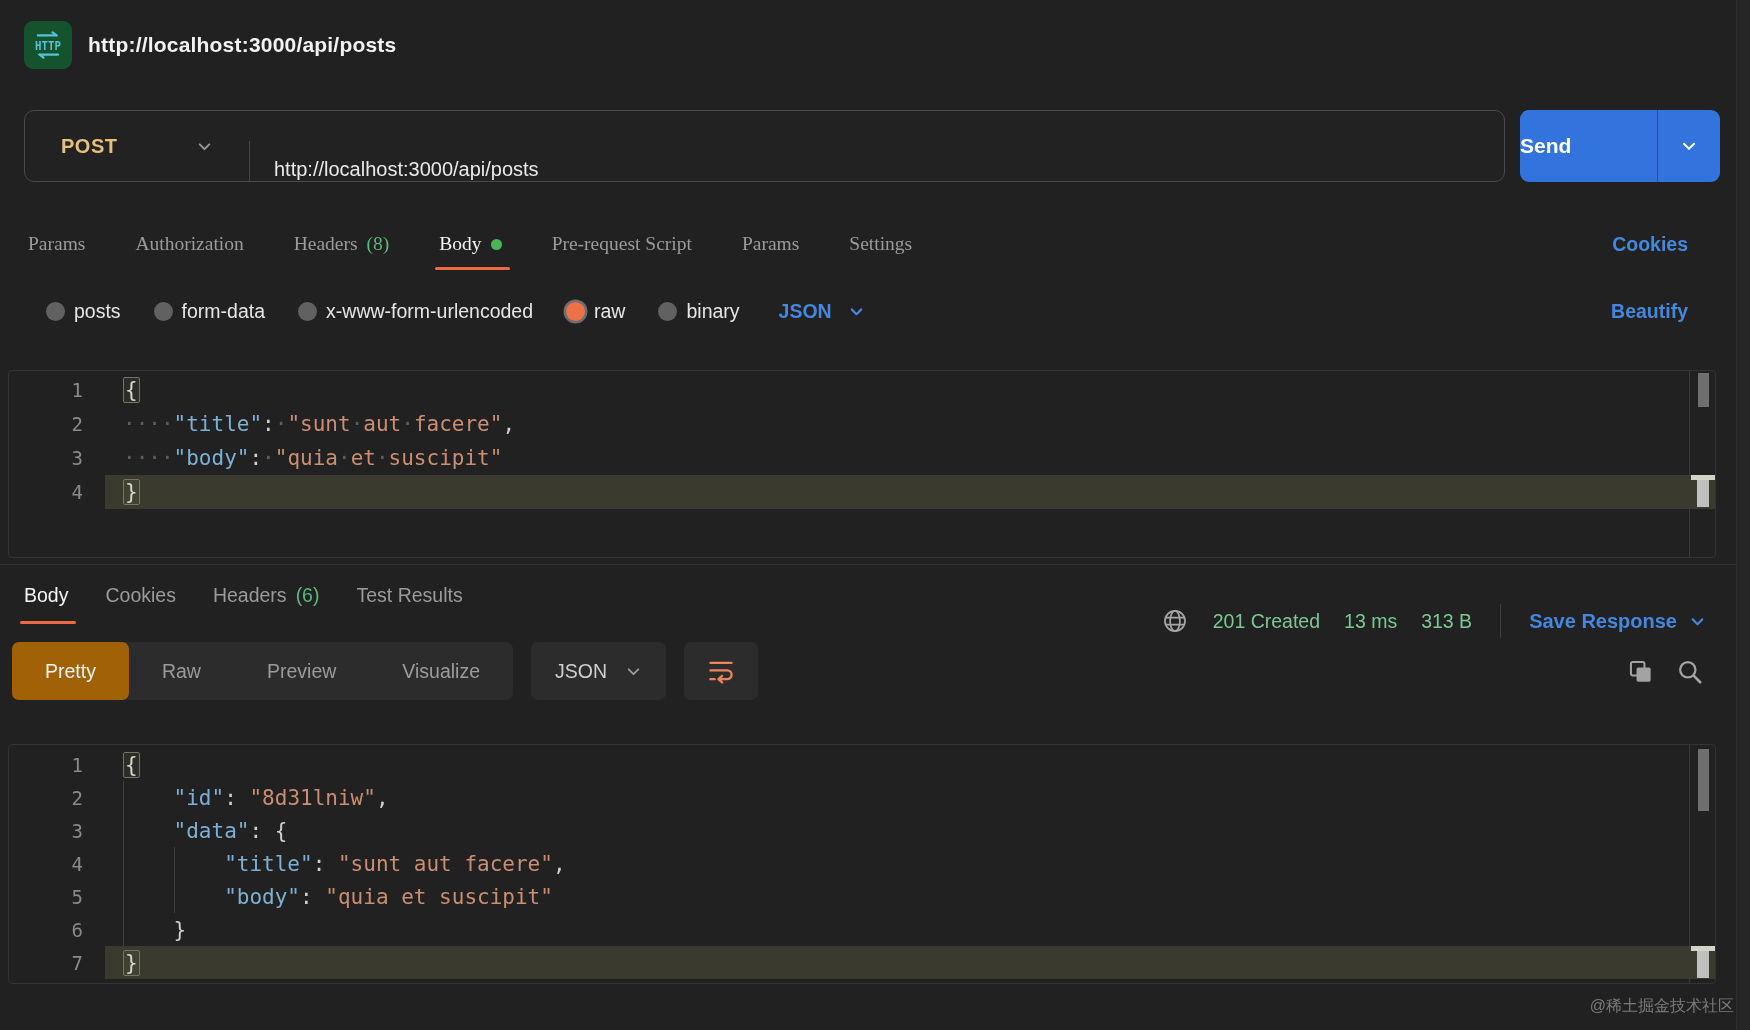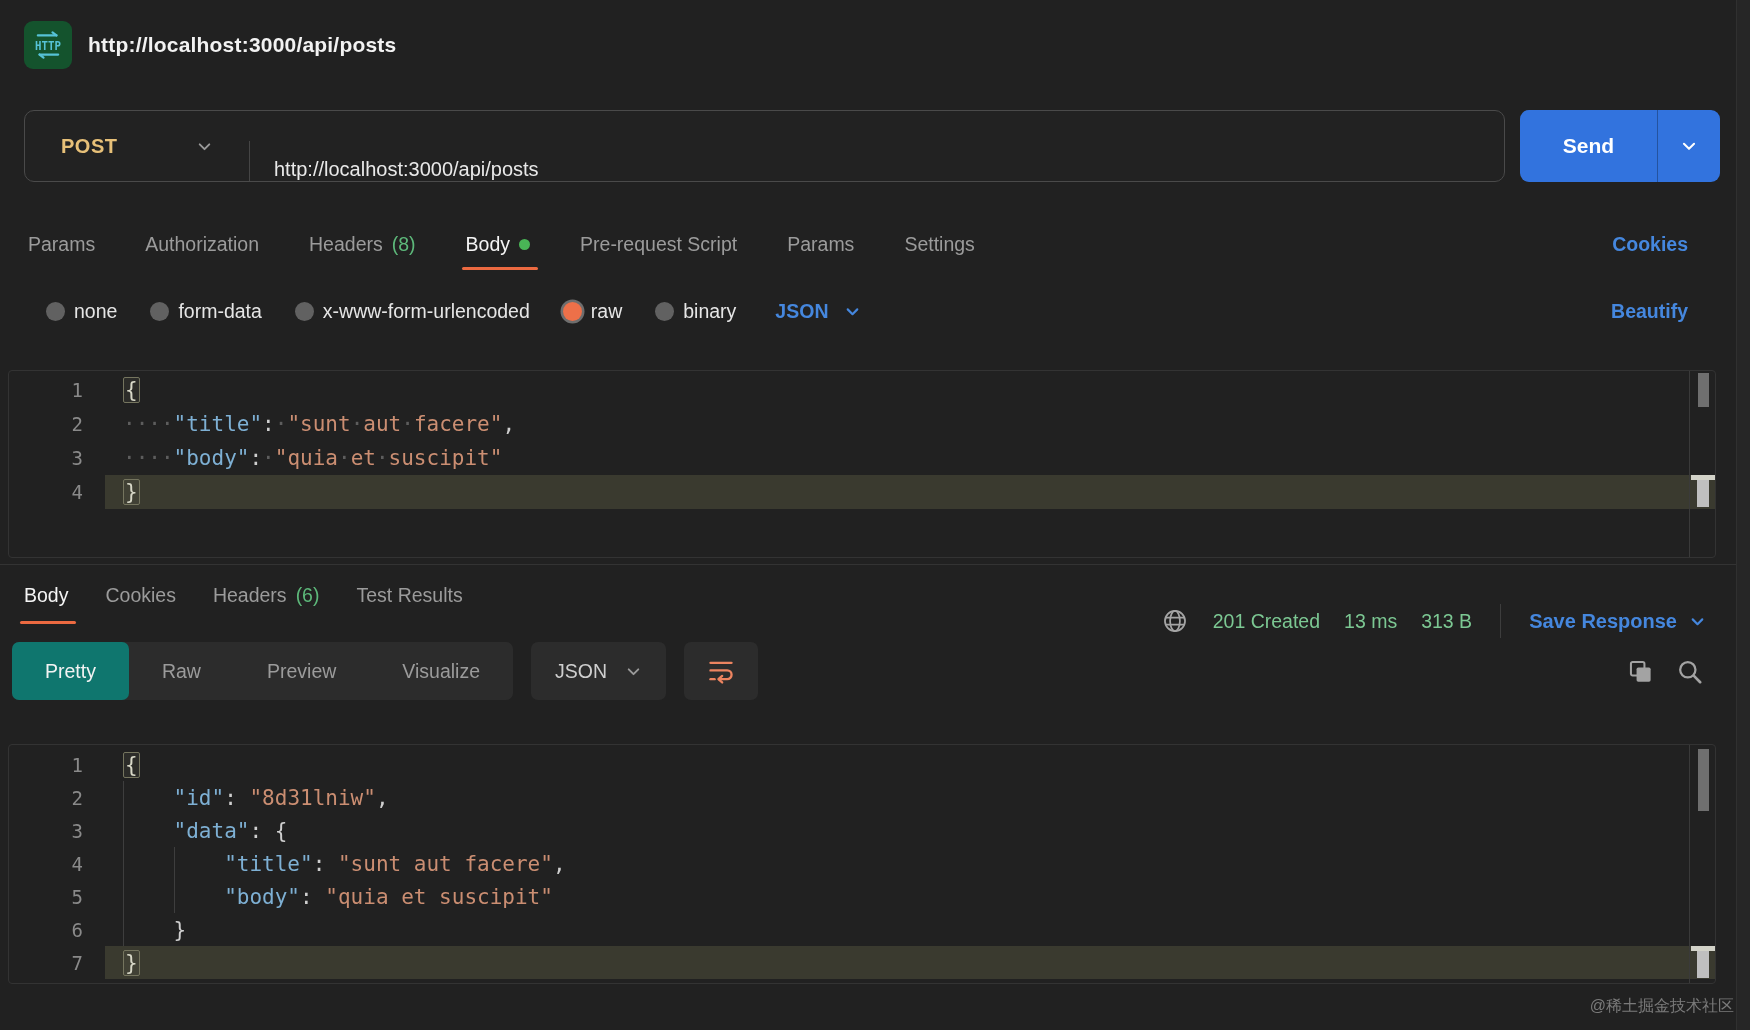--- a/index.html
+++ b/index.html
@@ -24,26 +24,26 @@
   .url-bar { position:absolute; left:24px; top:110px; width:1481px; height:72px;
     border:1px solid #4a4a4a; border-radius:10px; display:flex; align-items:flex-end; background:#222222; }
   .method-select { width:224px; height:100%; display:flex; align-items:center;
     justify-content:space-between; padding:0 36px 0 36px; cursor:pointer; }
   .method-label { font-size:20px; font-weight:700; color:#E7C078; letter-spacing:.5px; }
   .vert-sep { width:1px; height:40px; background:#454545; flex:none; }
   .url-input { flex:1; background:transparent; border:none; outline:none; color:#E9E9E9;
     font-size:20px; padding:0 20px 0 24px; font-family:inherit; }
   .send-btn { position:absolute; left:1520px; top:110px; width:200px; height:72px;
     background:#3273DE; border-radius:9px; display:flex; color:#fff; overflow:hidden; cursor:pointer; }
-  .send-main { flex:1; display:flex; align-items:center; justify-content:center;
+  .send-main { flex:1; display:flex; align-items:center; justify-content:flex-start;
     font-size:21px; font-weight:600; border-right:1px solid rgba(0,0,0,.28); }
   .send-caret { width:62px; display:flex; align-items:center; justify-content:center; }
 
   
-  .req-tabs { position:absolute; left:28px; top:218px; height:52px; display:flex; gap:50px; align-items:stretch; }
+  .req-tabs { position:absolute; left:28px; top:218px; height:52px; display:flex; gap:50px; align-items:stretch;font-family:Liberation Serif, serif; }
   .resp-tabs { position:absolute; left:24px; top:566px; height:58px; display:flex; gap:37px; align-items:stretch; }
   .tab { position:relative; display:flex; align-items:center; gap:9px; font-size:19.5px; color:#9B9B9B; cursor:pointer; white-space:nowrap; }
   .tab .tab-count { color:#5DB87A; }
   .tab.active { color:#F5F5F5; }
   .tab.active::after { content:""; position:absolute; left:-4px; right:-8px; bottom:0; height:3px;
     background:#EC6A41; border-radius:2px; }
   .green-dot { width:11px; height:11px; border-radius:50%; background:#49B556; }
   .cookies-link, .beautify-link { position:absolute; right:62px; font-size:19.5px; font-weight:700;
     color:#4587DE; cursor:pointer; display:flex; align-items:center; }
   .cookies-link { top:218px; height:52px; }
@@ -93,21 +93,21 @@
   .resp-status { position:absolute; right:44px; top:592px; height:58px; display:flex; align-items:center; gap:24px; }
   .status-item { font-size:19.5px; color:#7CC893; white-space:nowrap; }
   .status-sep { width:1px; height:34px; background:#3d3d3d; margin:0 4px; }
   .save-response { display:flex; align-items:center; gap:12px; color:#4587DE;
     font-weight:700; font-size:20px; cursor:pointer; white-space:nowrap; }
 
   
   .resp-toolbar { position:absolute; left:12px; top:642px; height:58px; display:flex; align-items:stretch; gap:18px; }
   .view-seg { display:flex; background:#2C2C2C; border-radius:7px; }
   .seg { display:flex; align-items:center; padding:0 33px; font-size:19.5px; color:#9B9B9B; cursor:pointer; }
-  .seg.active { background:#0f766e; border-radius:7px; color:#F3F3F3;text-align:center; }
+  .seg.active { background:#a16207; border-radius:7px; color:#F3F3F3;text-align:center; }
   .resp-lang { display:flex; align-items:center; gap:18px; background:#2C2C2C; border-radius:7px;
     padding:0 24px; cursor:pointer; color:#CFCFCF; font-size:19.5px; }
   .wrap-btn { width:74px; background:#2C2C2C; border-radius:7px; display:flex;
     align-items:center; justify-content:center; cursor:pointer; }
   .resp-icons { position:absolute; right:47px; top:642px; height:58px; display:flex; align-items:center; gap:22px; }
   .icon-btn { display:flex; align-items:center; justify-content:center; cursor:pointer; }
 
   .watermark { position:absolute; right:16px; top:996px; font-size:16px; color:#8a8a8a; opacity:.85; }
   .right-rail { position:absolute; left:1736px; top:0; width:14px; height:1030px;
     background:#262626; border-left:1px solid #303030; }
@@ -174,21 +174,21 @@
       </div>
       <div class="tab">
         <span class="tab-label">Settings</span>
       </div>
     </nav>
   <div class="cookies-link">Cookies</div>
 
   <div class="mode-row">
       <div class="mode">
         <span class="radio"></span>
-        <span class="mode-label">none</span>
+        <span class="mode-label">posts</span>
       </div>
       <div class="mode">
         <span class="radio"></span>
         <span class="mode-label">form-data</span>
       </div>
       <div class="mode">
         <span class="radio"></span>
         <span class="mode-label">x-www-form-urlencoded</span>
       </div>
       <div class="mode">

